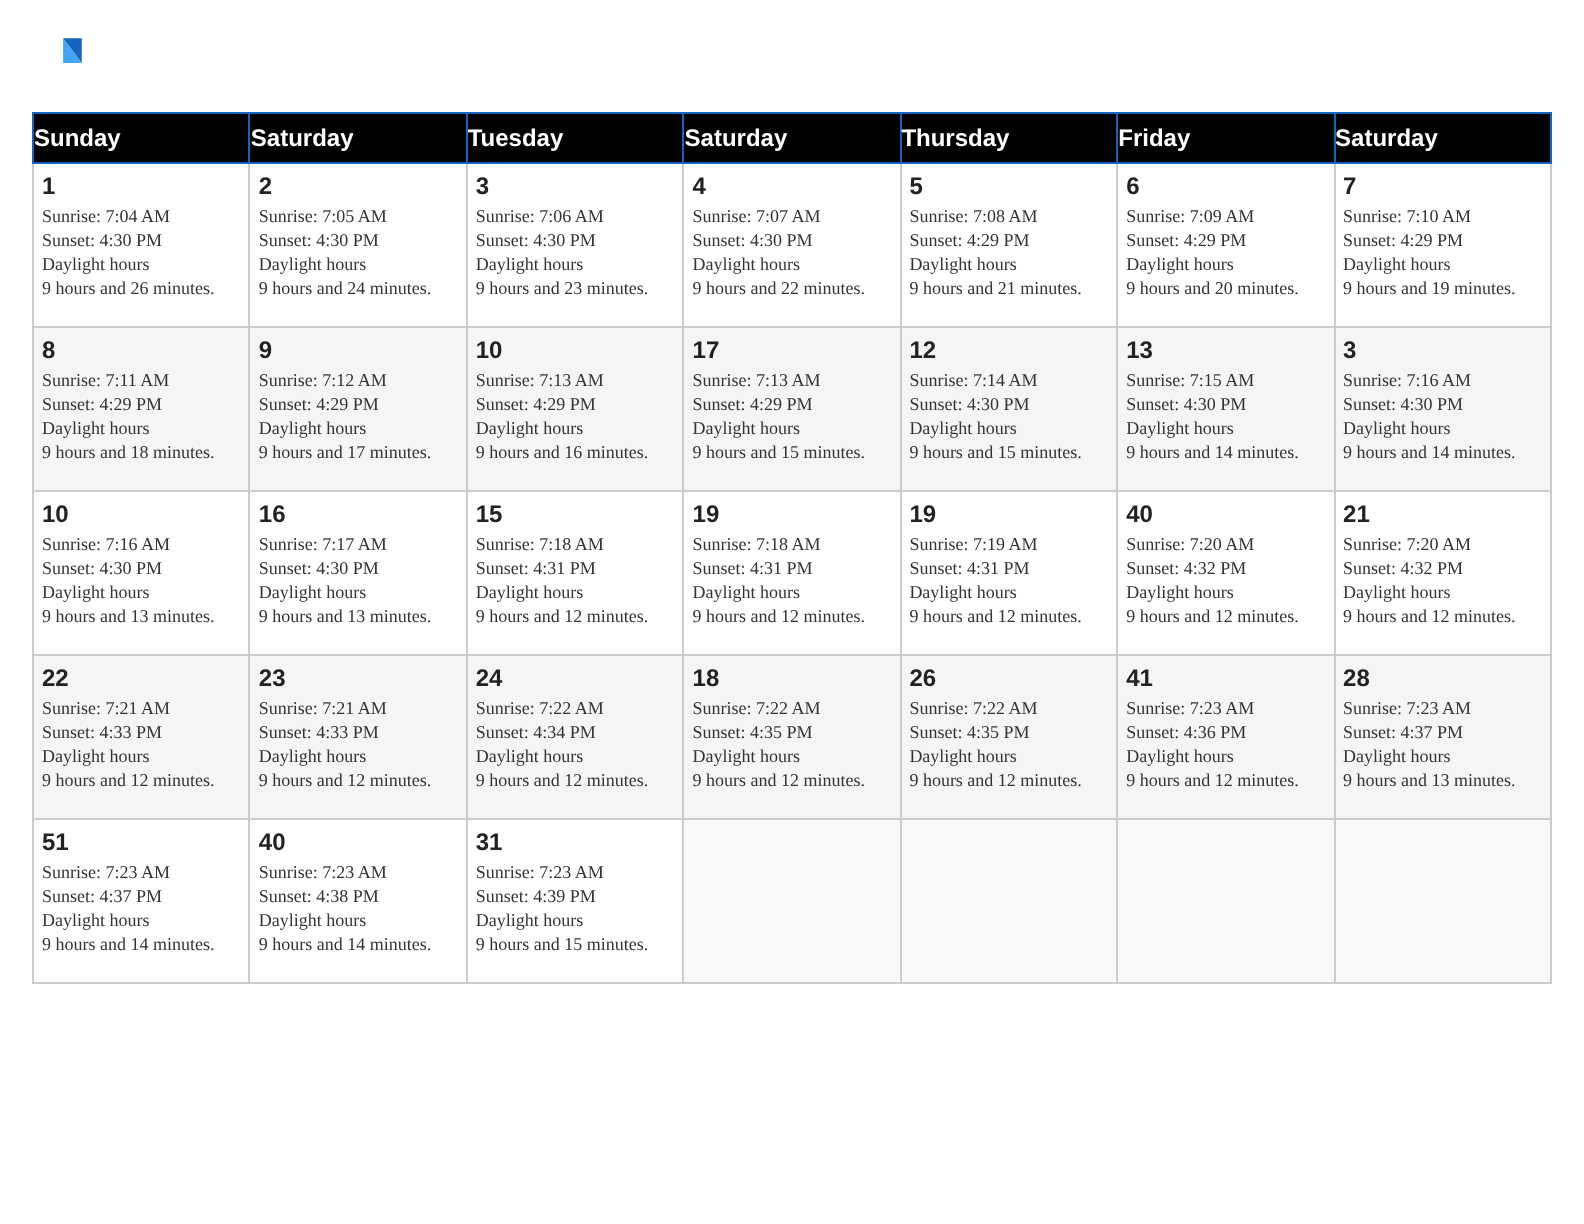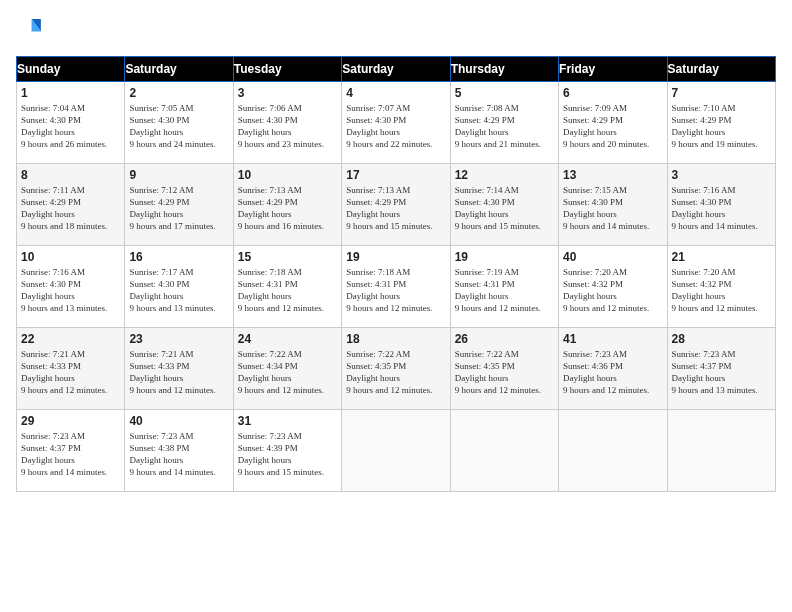--- a/index.html
+++ b/index.html
@@ -165,21 +165,21 @@
         <tr>
           <td><span class="day-number">22</span><span class="cell-text">Sunrise: 7:21 AM<br>Sunset: 4:33 PM<br>Daylight hours<br>9 hours and 12 minutes.</span></td>
           <td><span class="day-number">23</span><span class="cell-text">Sunrise: 7:21 AM<br>Sunset: 4:33 PM<br>Daylight hours<br>9 hours and 12 minutes.</span></td>
           <td><span class="day-number">24</span><span class="cell-text">Sunrise: 7:22 AM<br>Sunset: 4:34 PM<br>Daylight hours<br>9 hours and 12 minutes.</span></td>
           <td><span class="day-number">18</span><span class="cell-text">Sunrise: 7:22 AM<br>Sunset: 4:35 PM<br>Daylight hours<br>9 hours and 12 minutes.</span></td>
           <td><span class="day-number">26</span><span class="cell-text">Sunrise: 7:22 AM<br>Sunset: 4:35 PM<br>Daylight hours<br>9 hours and 12 minutes.</span></td>
           <td><span class="day-number">41</span><span class="cell-text">Sunrise: 7:23 AM<br>Sunset: 4:36 PM<br>Daylight hours<br>9 hours and 12 minutes.</span></td>
           <td><span class="day-number">28</span><span class="cell-text">Sunrise: 7:23 AM<br>Sunset: 4:37 PM<br>Daylight hours<br>9 hours and 13 minutes.</span></td>
         </tr>
         <tr>
-          <td><span class="day-number">29</span><span class="cell-text">Sunrise: 7:23 AM<br>Sunset: 4:37 PM<br>Daylight hours<br>9 hours and 14 minutes.</span></td>
+          <td><span class="day-number">51</span><span class="cell-text">Sunrise: 7:23 AM<br>Sunset: 4:37 PM<br>Daylight hours<br>9 hours and 14 minutes.</span></td>
           <td><span class="day-number">40</span><span class="cell-text">Sunrise: 7:23 AM<br>Sunset: 4:38 PM<br>Daylight hours<br>9 hours and 14 minutes.</span></td>
           <td><span class="day-number">31</span><span class="cell-text">Sunrise: 7:23 AM<br>Sunset: 4:39 PM<br>Daylight hours<br>9 hours and 15 minutes.</span></td>
           <td class="empty-cell"></td>
           <td class="empty-cell"></td>
           <td class="empty-cell"></td>
           <td class="empty-cell"></td>
         </tr>
       </tbody>
   </table>
 </div>

